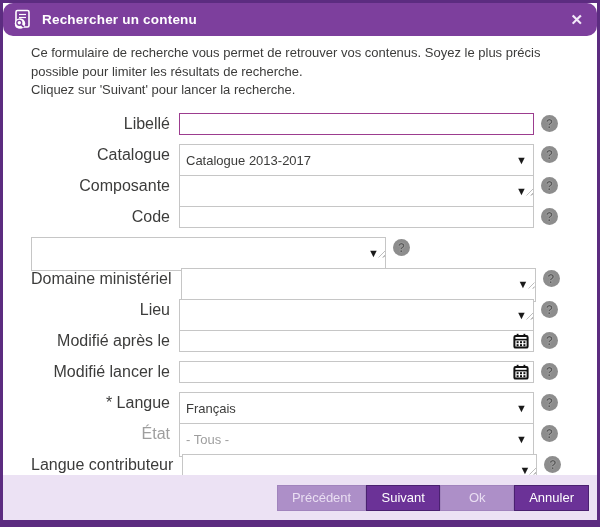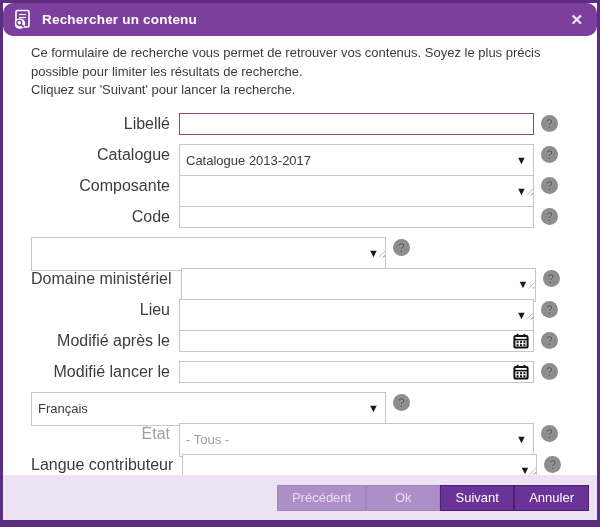--- a/index.html
+++ b/index.html
@@ -242,20 +242,21 @@
                 <rect x="7" y="11.2" width="2" height="2" fill="#111111"></rect>
                 <rect x="10.4" y="11.2" width="2" height="2" fill="#111111"></rect>
               </svg>
             </span>
           </span>
         </span>
         <span class="help">?</span>
       </div>
 
       <div class="row">
+        <span class="label">* Langue</span>
         <span class="ctrl">
           <span class="selectbox">
             <span class="val">Français</span>
             <span class="arrow">▼</span>
           </span>
         </span>
         <span class="help">?</span>
       </div>
 
       <div class="row">
@@ -279,18 +280,18 @@
           <span class="grip"></span>
         </span>
         <span class="help">?</span>
       </div>
 
     </div>
   </div>
 
   <div class="footer">
     <button class="btn disabled-look" aria-disabled="true">Précédent</button>
+    <button class="btn enabled">Suivant</button>
     <button class="btn disabled-look" aria-disabled="true">Ok</button>
-    <button class="btn enabled">Suivant</button>
     <button class="btn enabled">Annuler</button>
   </div>
 
 </div>
 
 </body></html>

